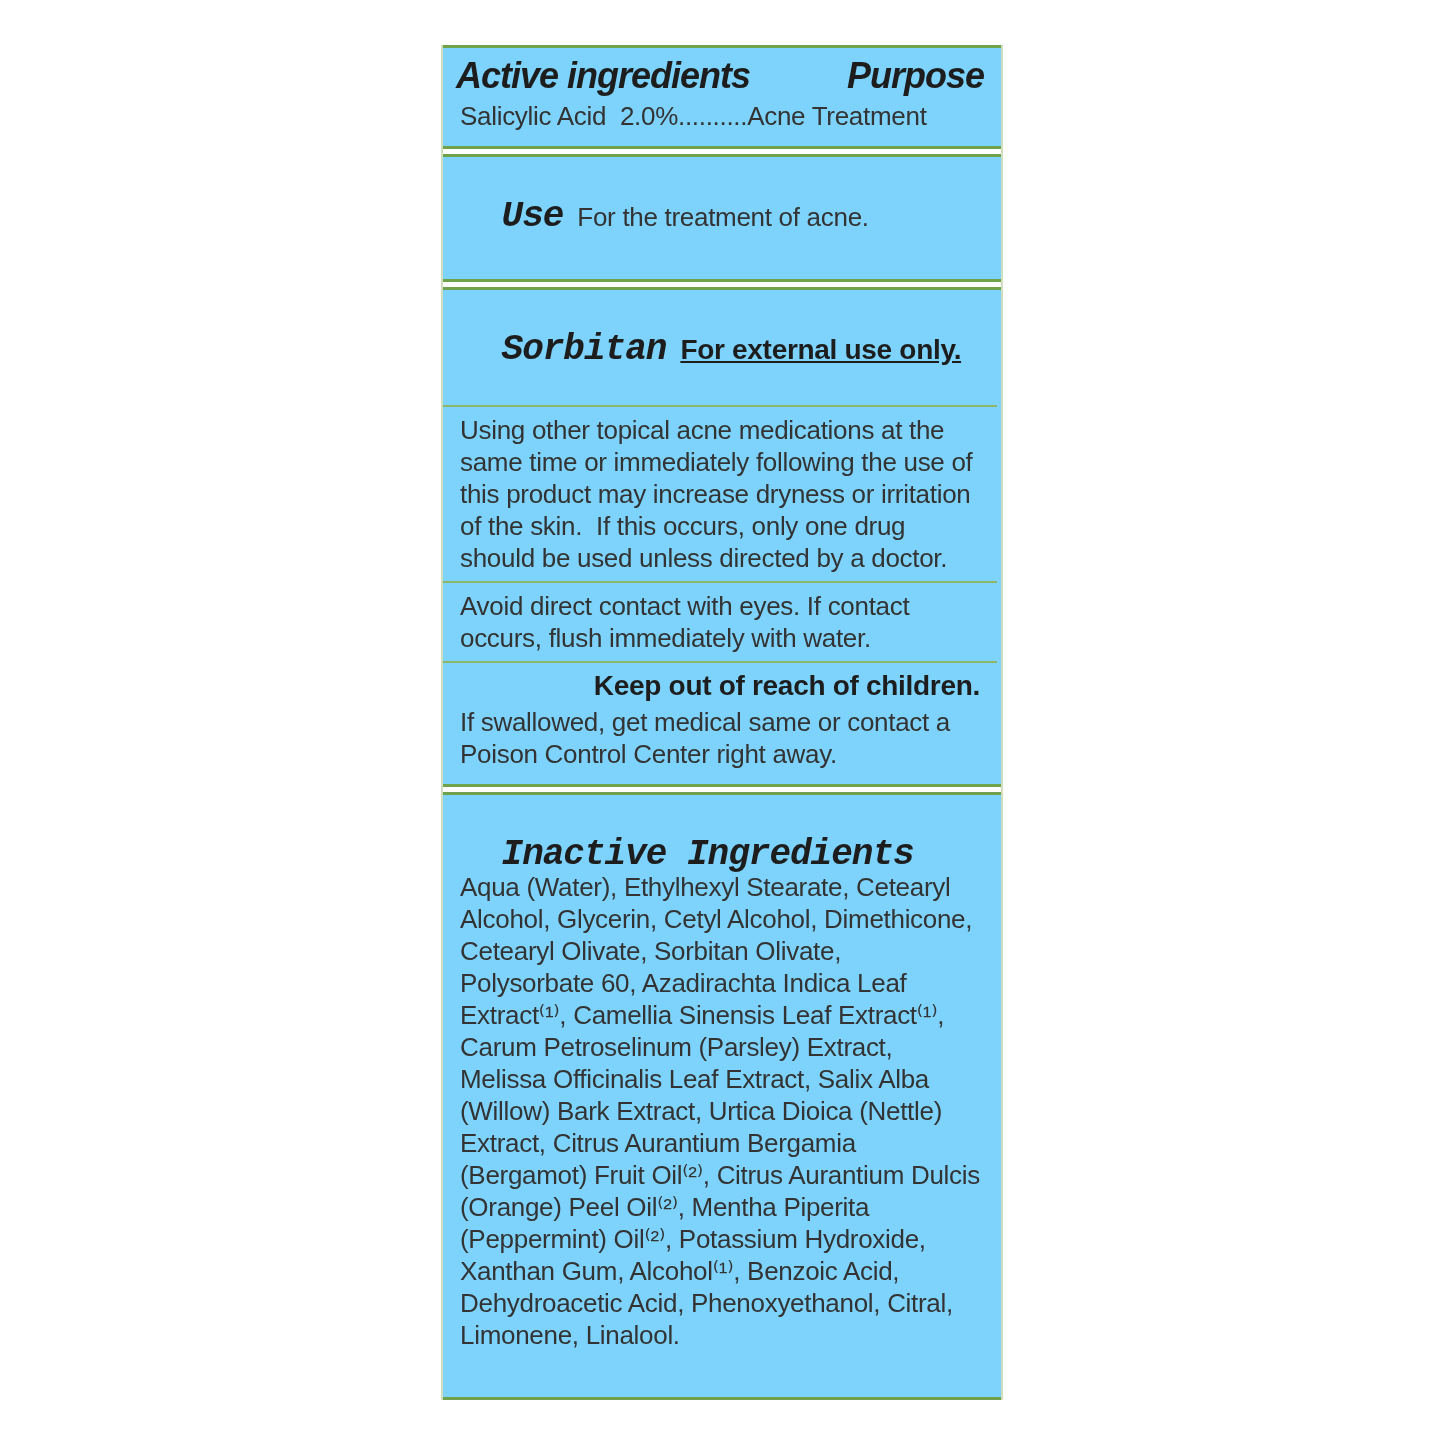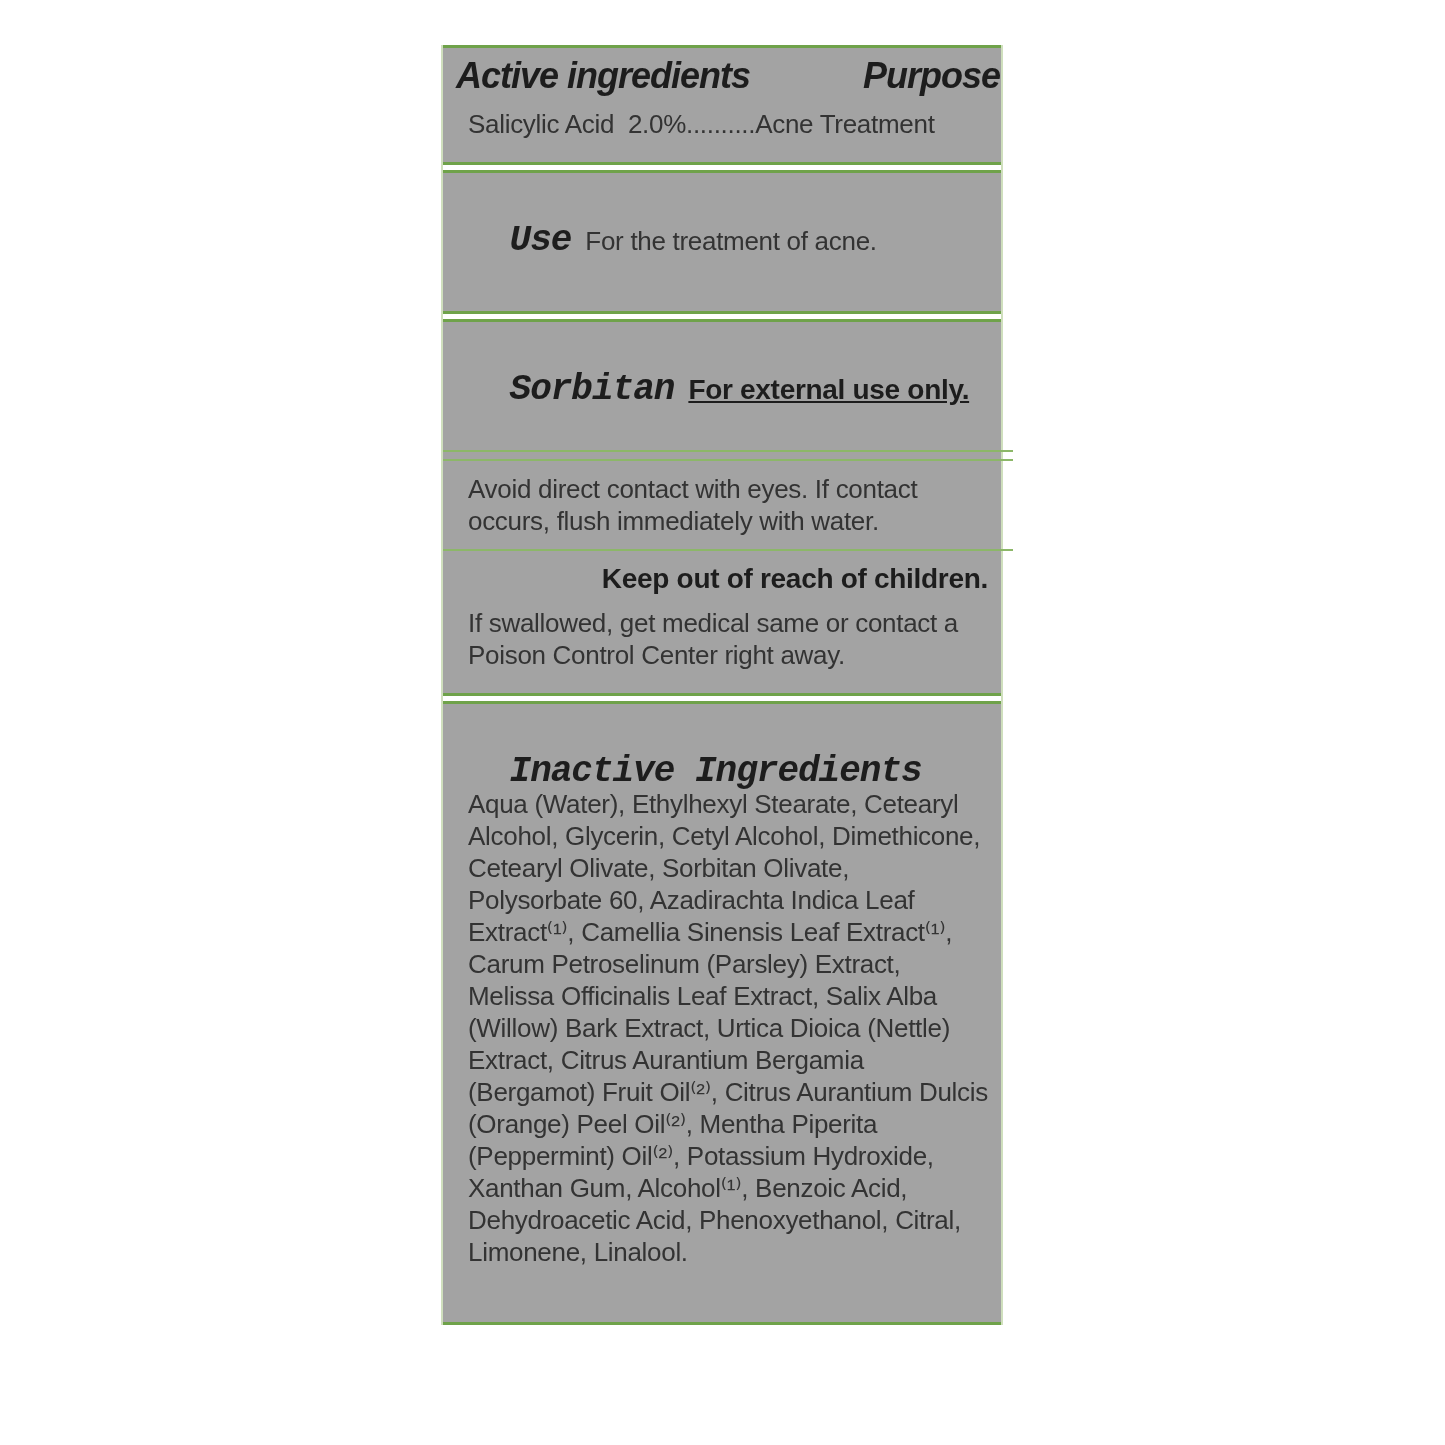--- a/index.html
+++ b/index.html
@@ -7,43 +7,43 @@
     width:1445px;height:1445px;background:#ffffff;position:relative;
     font-family:"Liberation Sans","DejaVu Sans",sans-serif;
     -webkit-font-smoothing:antialiased;
   }
   .label-panel{
     position:absolute;left:441px;top:45px;width:562px;
     border-left:2px solid #cfdfbd;border-right:2px solid #cfdfbd;
     background:#ffffff;box-sizing:border-box;
   }
   .sec{
-    background:#a3a3a3;
+    background:#7dd3fc;
     border-top:3px solid #6fa24a;border-bottom:3px solid #6fa24a;
-    padding:8px 1px 10px 13px;
+    padding:8px 17px 10px 13px;
     margin-bottom:5px;
     box-sizing:border-box;
     color:#2e2e2e;
   }
   .sec:last-child{margin-bottom:0;}
   .hdr{
     font-weight:bold;font-style:italic;font-size:36px;line-height:40px;
     color:#1d1d1d;letter-spacing:-1px;
   }
   .txt{
     font-size:26px;line-height:32px;color:#333333;
     letter-spacing:-0.3px;white-space:pre-wrap;
   }
   .bold{font-weight:bold;color:#1d1d1d;}
   .hdr-row{display:flex;justify-content:space-between;align-items:baseline;}
   .inline-gap{display:inline-block;width:14px;}
   .subdiv{
     border:none;border-top:2px solid #8cb768;margin:7px -13px 7px -13px;
   }
-  p{margin:12px;}
+  p{margin:4px;}
   .flow{font-size:26px;line-height:32px;letter-spacing:-0.3px;color:#333333;white-space:pre-wrap;}
   .flow .hdr{line-height:32px;font-family:Liberation Mono, monospace;}
 </style>
 </head>
 <body>
 
 <div class="label-panel">
 
   <div class="sec">
     <div class="hdr-row">
@@ -57,20 +57,21 @@
     <p class="flow">
       <span class="hdr">Use</span><span class="inline-gap"></span><span class="txt">For the treatment of acne.</span>
     </p>
   </div>
 
   <div class="sec">
     <p class="flow">
       <span class="hdr">Sorbitan</span><span class="inline-gap"></span><span class="txt bold" style="font-size:28px;text-decoration:underline;">For external use only.</span>
     </p>
     <hr class="subdiv">
+    <p class="txt">Using other topical acne medications at the same time or immediately following the use of this product may increase dryness or irritation of the skin.  If this occurs, only one drug should be used unless directed by a doctor.</p>
     <hr class="subdiv">
     <p class="txt">Avoid direct contact with eyes. If contact occurs, flush immediately with water.</p>
     <hr class="subdiv">
     <p class="txt bold" style="font-size:28px;text-align:right;">Keep out of reach of children.</p>
     <p class="txt">If swallowed, get medical same or contact a Poison Control Center right away.</p>
   </div>
 
 
   <div class="sec">
     <p class="flow">

